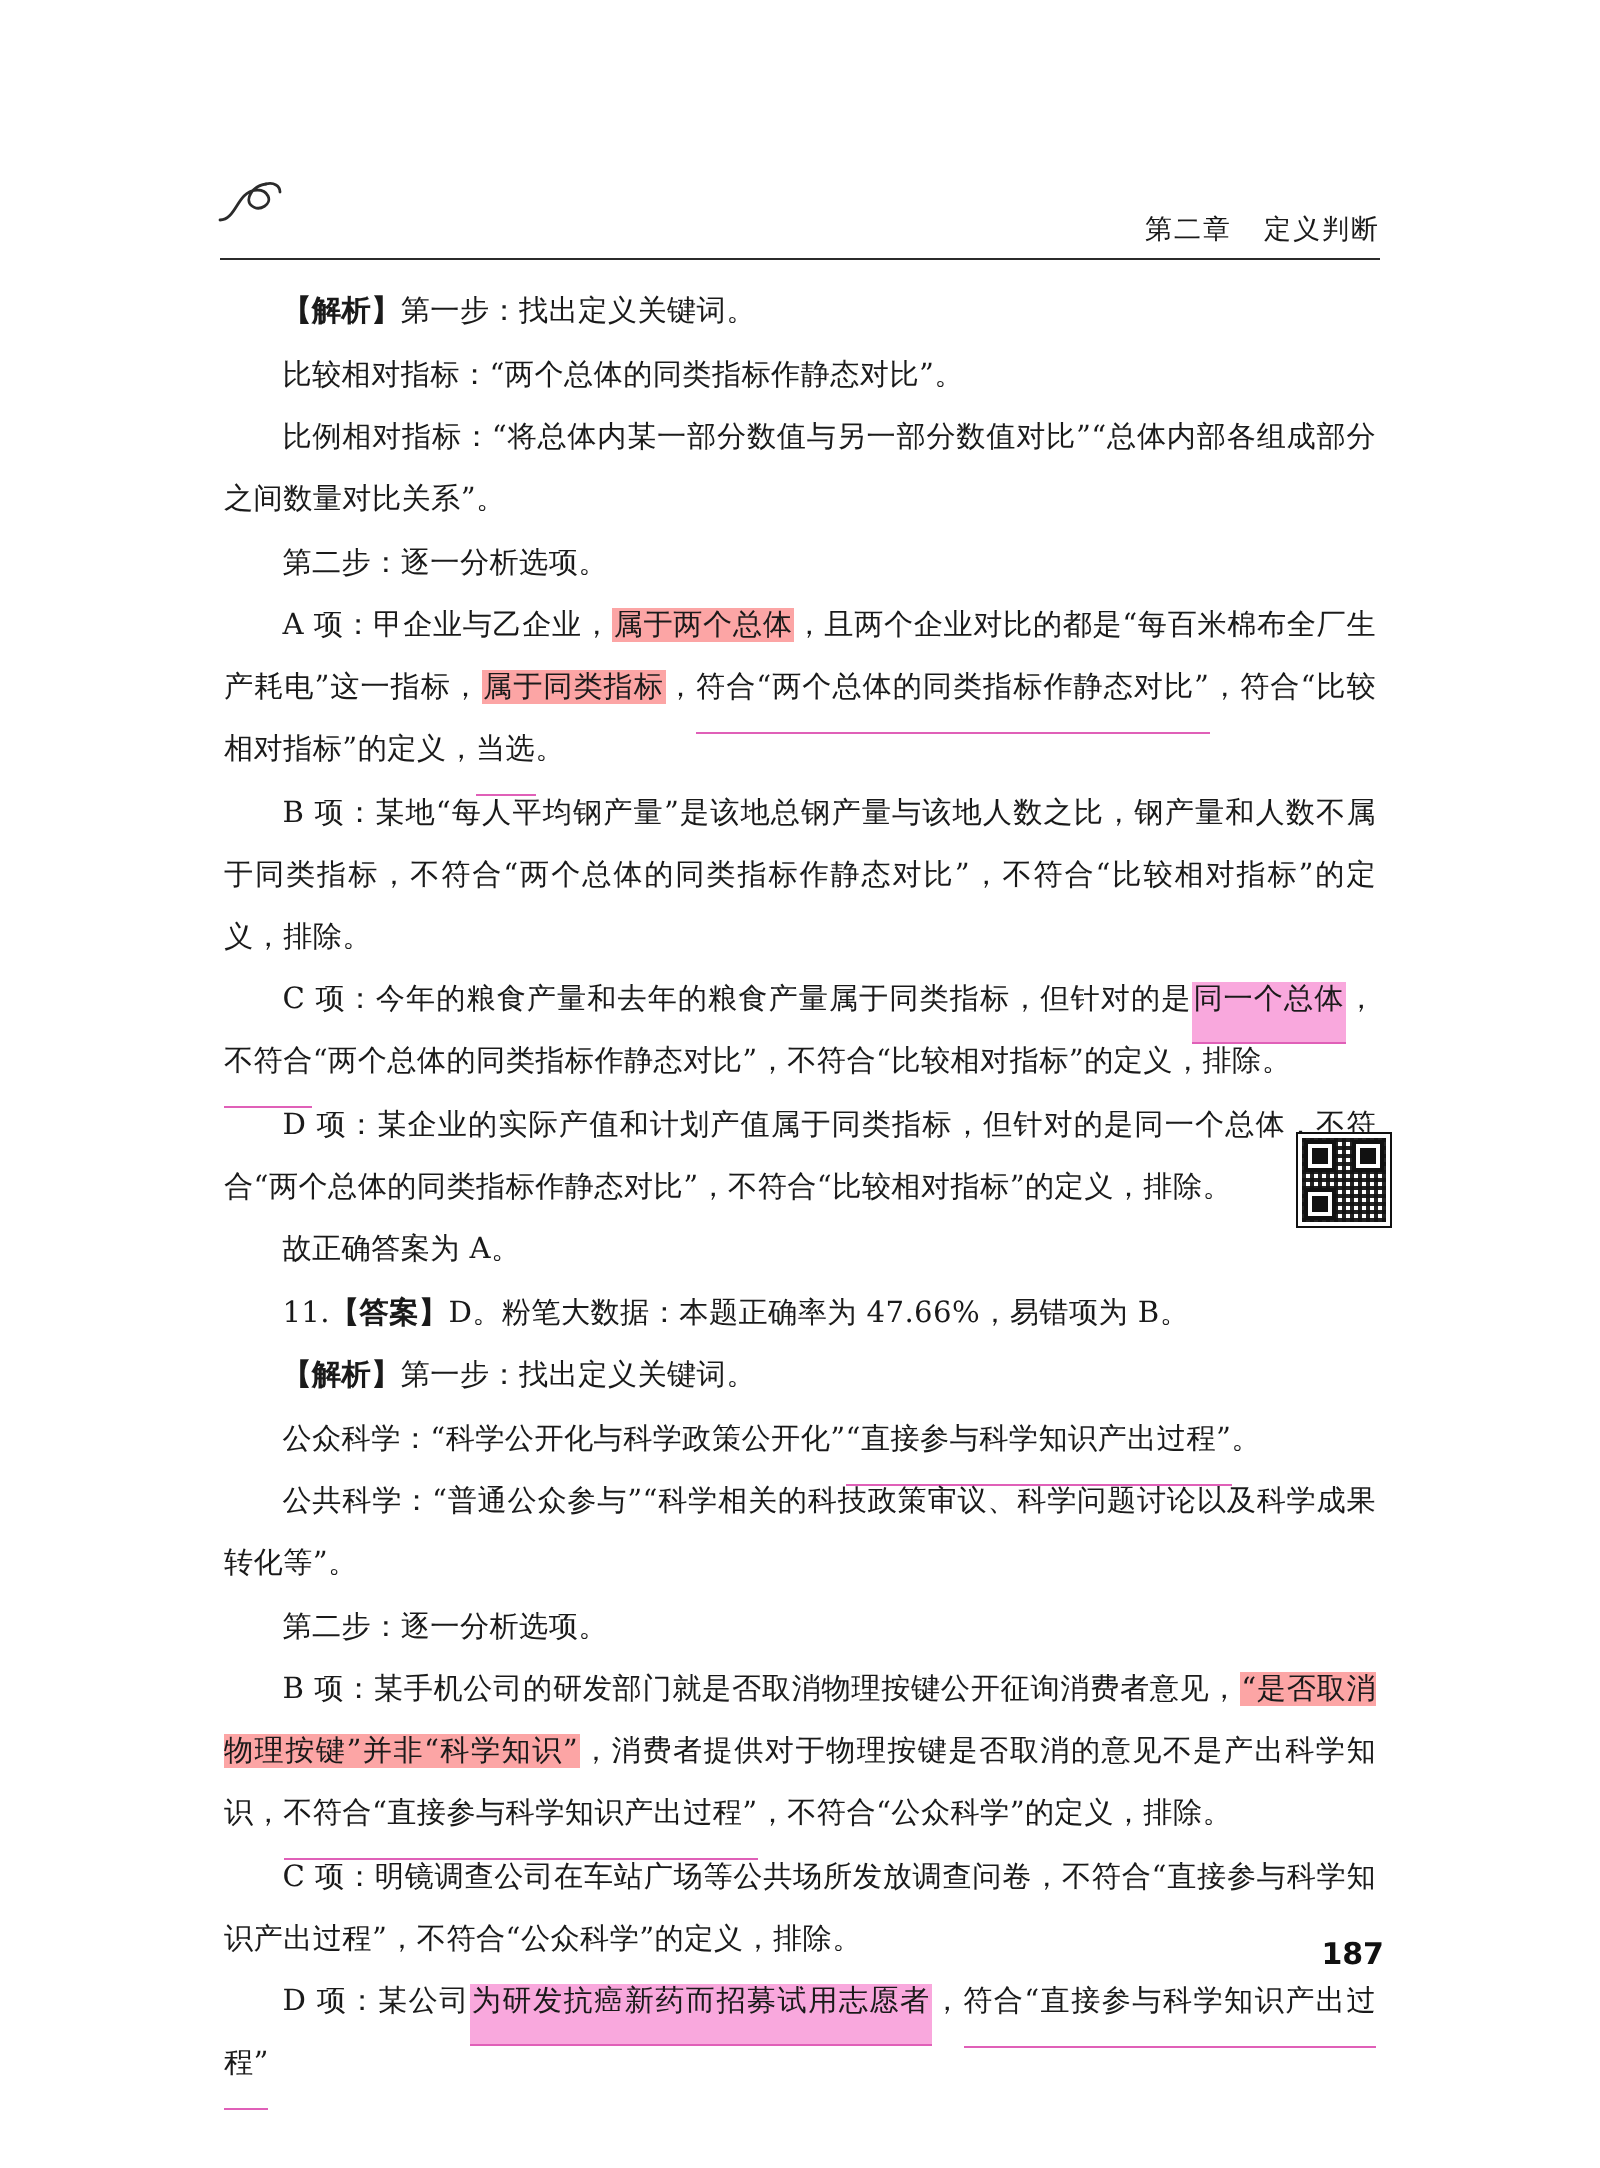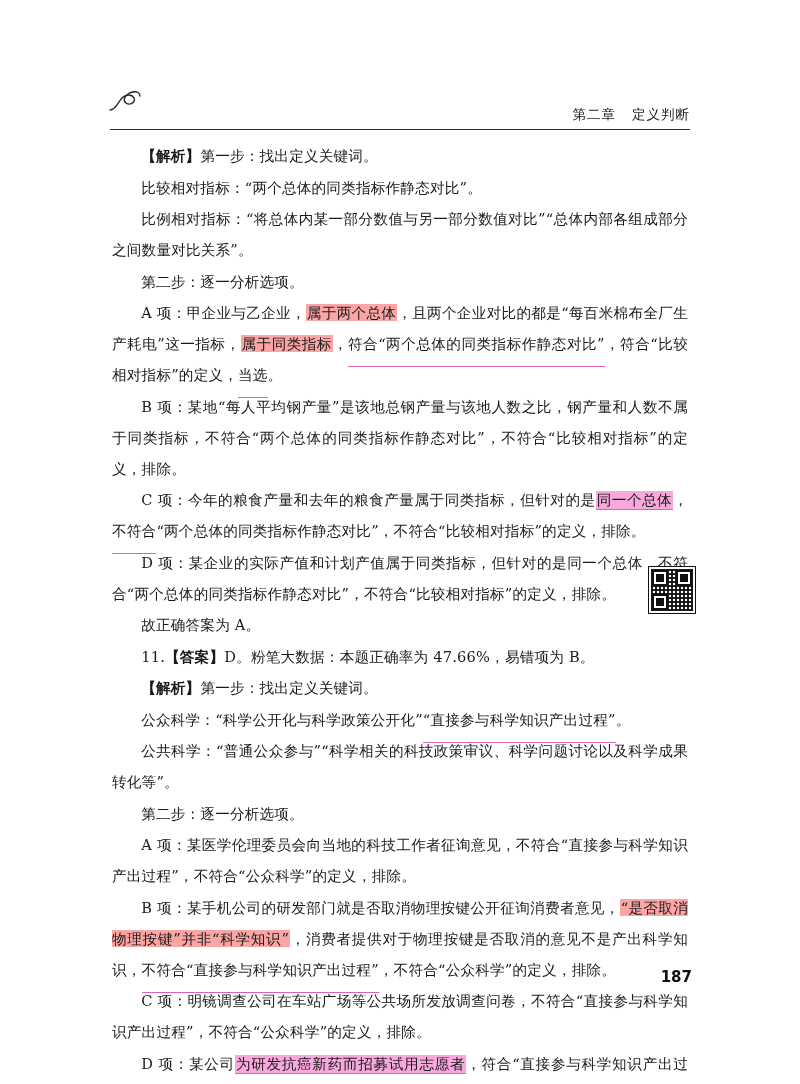--- a/index.html
+++ b/index.html
@@ -85,21 +85,21 @@
     background: #fca5a5;
     padding: 0 1px;
   }
   .ul {
     border-bottom: 1px solid #e060b8;
     padding-bottom: 14px;
   }
   .hlul {
     background: #f9a8dd;
     border-bottom: 1px solid #e060b8;
-    padding: 0 1px 1px 1px;
+    padding: 0 1px 13px 1px;
   }
 
   
   .qr {
     position: absolute;
     left: 648px;
     top: 566px;
     width: 46px;
     height: 46px;
     background: #ffffff;
@@ -183,21 +183,20 @@
     <p class="para ind2"><span>11.</span><span class="tag">【答案】</span><span>D。粉笔大数据：本题正确率为 47.66%，易错项为 B。</span></p>
 
     <p class="para ind2"><span class="tag">【解析】</span><span>第一步：找出定义关键词。</span></p>
 
     <p class="para ind2"><span>公众科学：“科学公开化与科学政策公开化”</span><span class="ul">“直接参与科学知识产出过程”</span><span>。</span></p>
 
     <p class="para ind2">公共科学：“普通公众参与”“科学相关的科技政策审议、科学问题讨论以及科学成果转化等”。</p>
 
     <p class="para ind2">第二步：逐一分析选项。</p>
 
-    <p class="para ind2">A 项：某医学伦理委员会向当地的科技工作者征询意见，不符合“直接参与科学知识产出过程”，不符合“公众科学”的定义，排除。</p>
 
     <p class="para ind2"><span>B 项：某手机公司的研发部门就是否取消物理按键公开征询消费者意见，</span><span class="hl">“是否取消物理按键”并非“科学知识”</span><span>，消费者提供对于物理按键是否取消的意见不是产出科学知识，</span><span class="ul">不符合“直接参与科学知识产出过程”</span><span>，不符合“公众科学”的定义，排除。</span></p>
 
     <p class="para ind2">C 项：明镜调查公司在车站广场等公共场所发放调查问卷，不符合“直接参与科学知识产出过程”，不符合“公众科学”的定义，排除。</p>
 
     <p class="para ind2"><span>D 项：某公司</span><span class="hlul">为研发抗癌新药而招募试用志愿者</span><span>，</span><span class="ul">符合“直接参与科学知识产出过程”</span></p>
 
   </div>
 
   <div class="qr">

